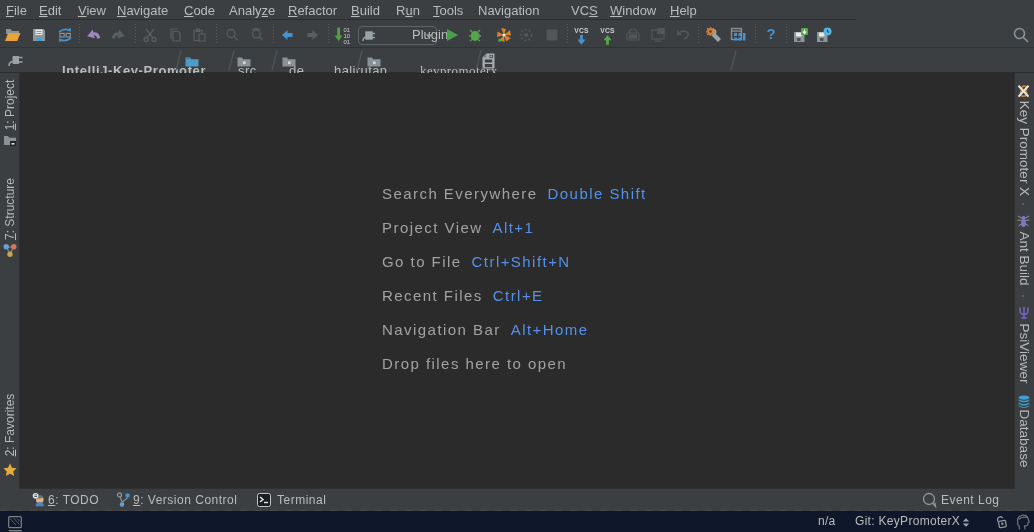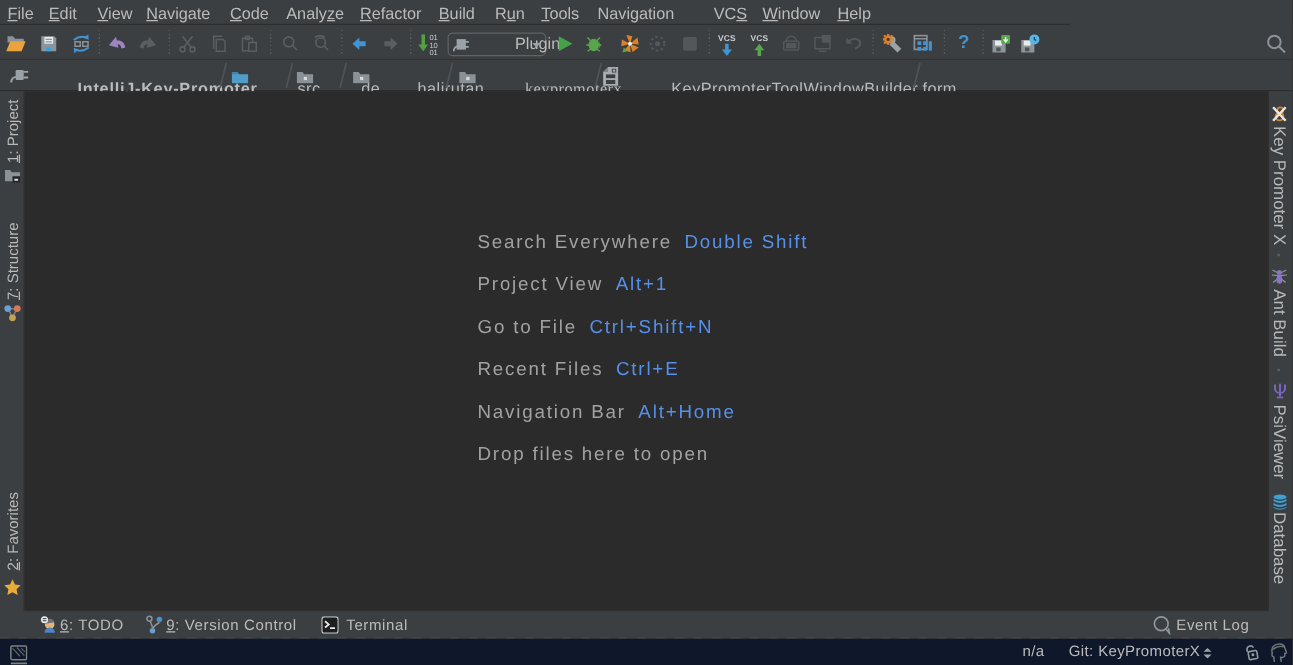--- a/index.html
+++ b/index.html
@@ -339,21 +339,20 @@
       <path d="M6 0.5 L1 20.5" stroke="#515456" stroke-width="1.3" fill="none"></path>
     </svg>
   <svg class="icon" style="left:482px;top:5px" width="13" height="16" viewBox="0 0 13 16">
     <path d="M4.5 0.5 H12.5 V15.5 H0.5 V4.5 Z" fill="#a6acb0"></path>
     <path d="M4.5 0.5 L0.5 4.5 H4.5 Z" fill="#7e8488"></path>
     <rect x="7.5" y="2" width="3.5" height="3" fill="#3c3f41"></rect>
     <rect x="8.3" y="2.6" width="1.9" height="1.8" fill="#a6acb0"></rect>
     <rect x="2.8" y="6.5" width="7.4" height="3" fill="#3c3f41"></rect>
     <rect x="2.8" y="11" width="7.4" height="3.2" fill="#3c3f41"></rect>
   </svg>
-  <span class="bc" style="left:501px;">KeyPromoterToolWindowBuilder.form</span>
   <svg class="chv" style="left:730px">
       <path d="M6 0.5 L1 20.5" stroke="#515456" stroke-width="1.3" fill="none"></path>
     </svg>
 </div>
 
 <div class="abs" id="main"></div>
 <div class="abs" id="editor"></div>
 
 <div class="hint" style="top:185px">Search Everywhere<b>Double Shift</b></div>
 <div class="hint" style="top:219px">Project View<b>Alt+1</b></div>

